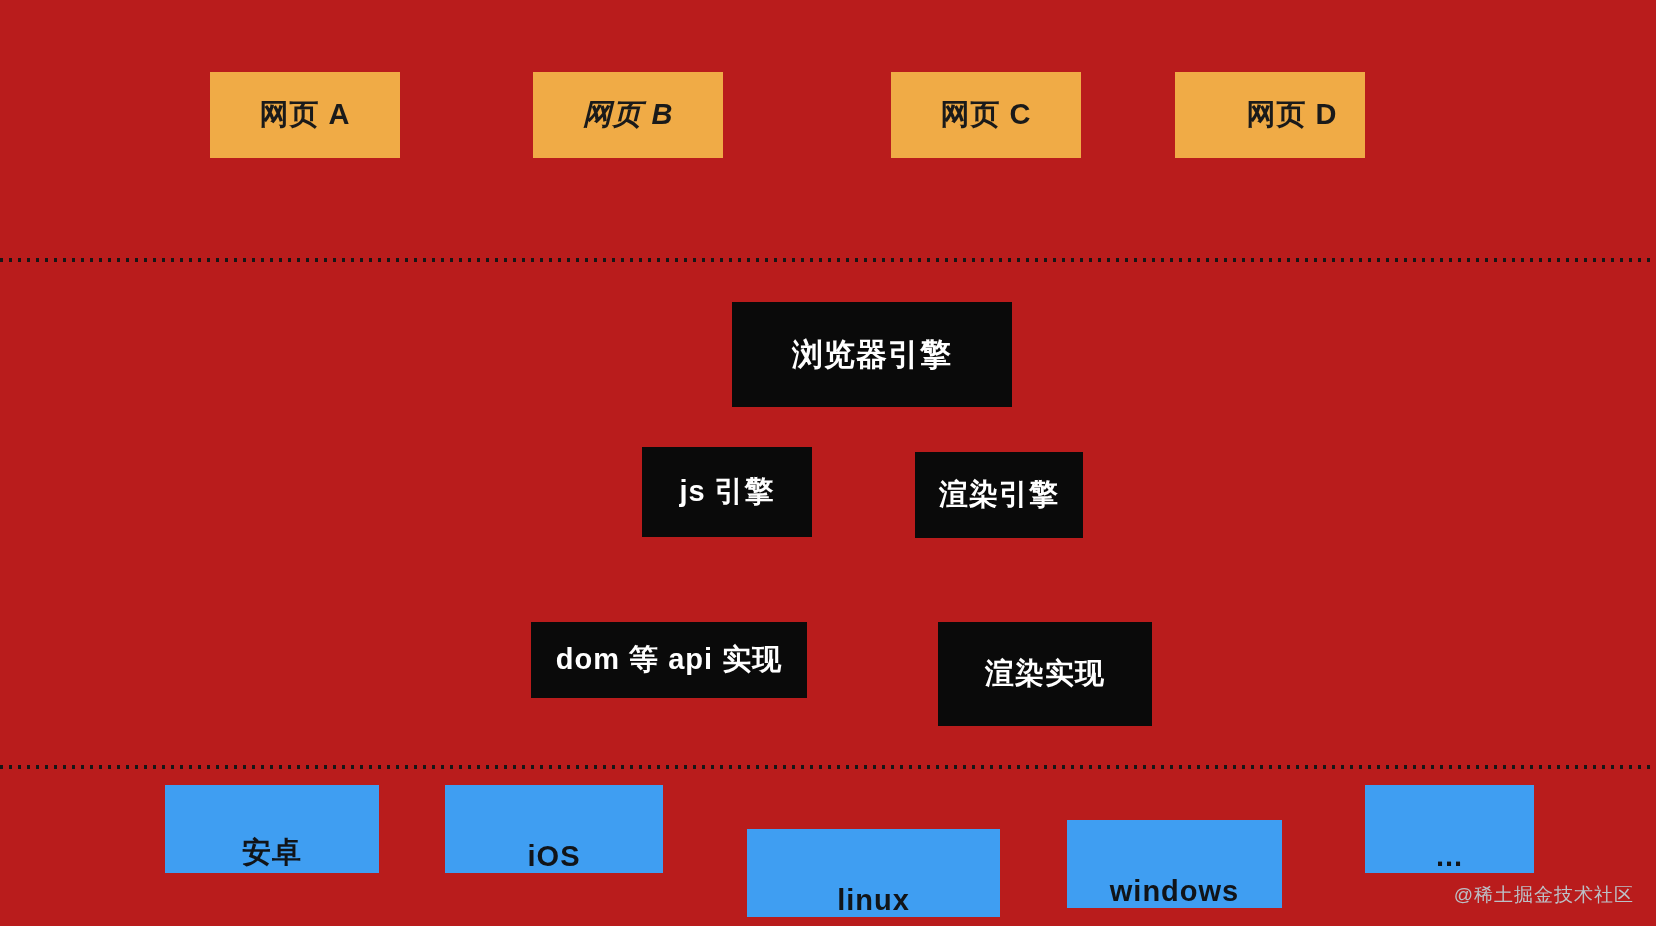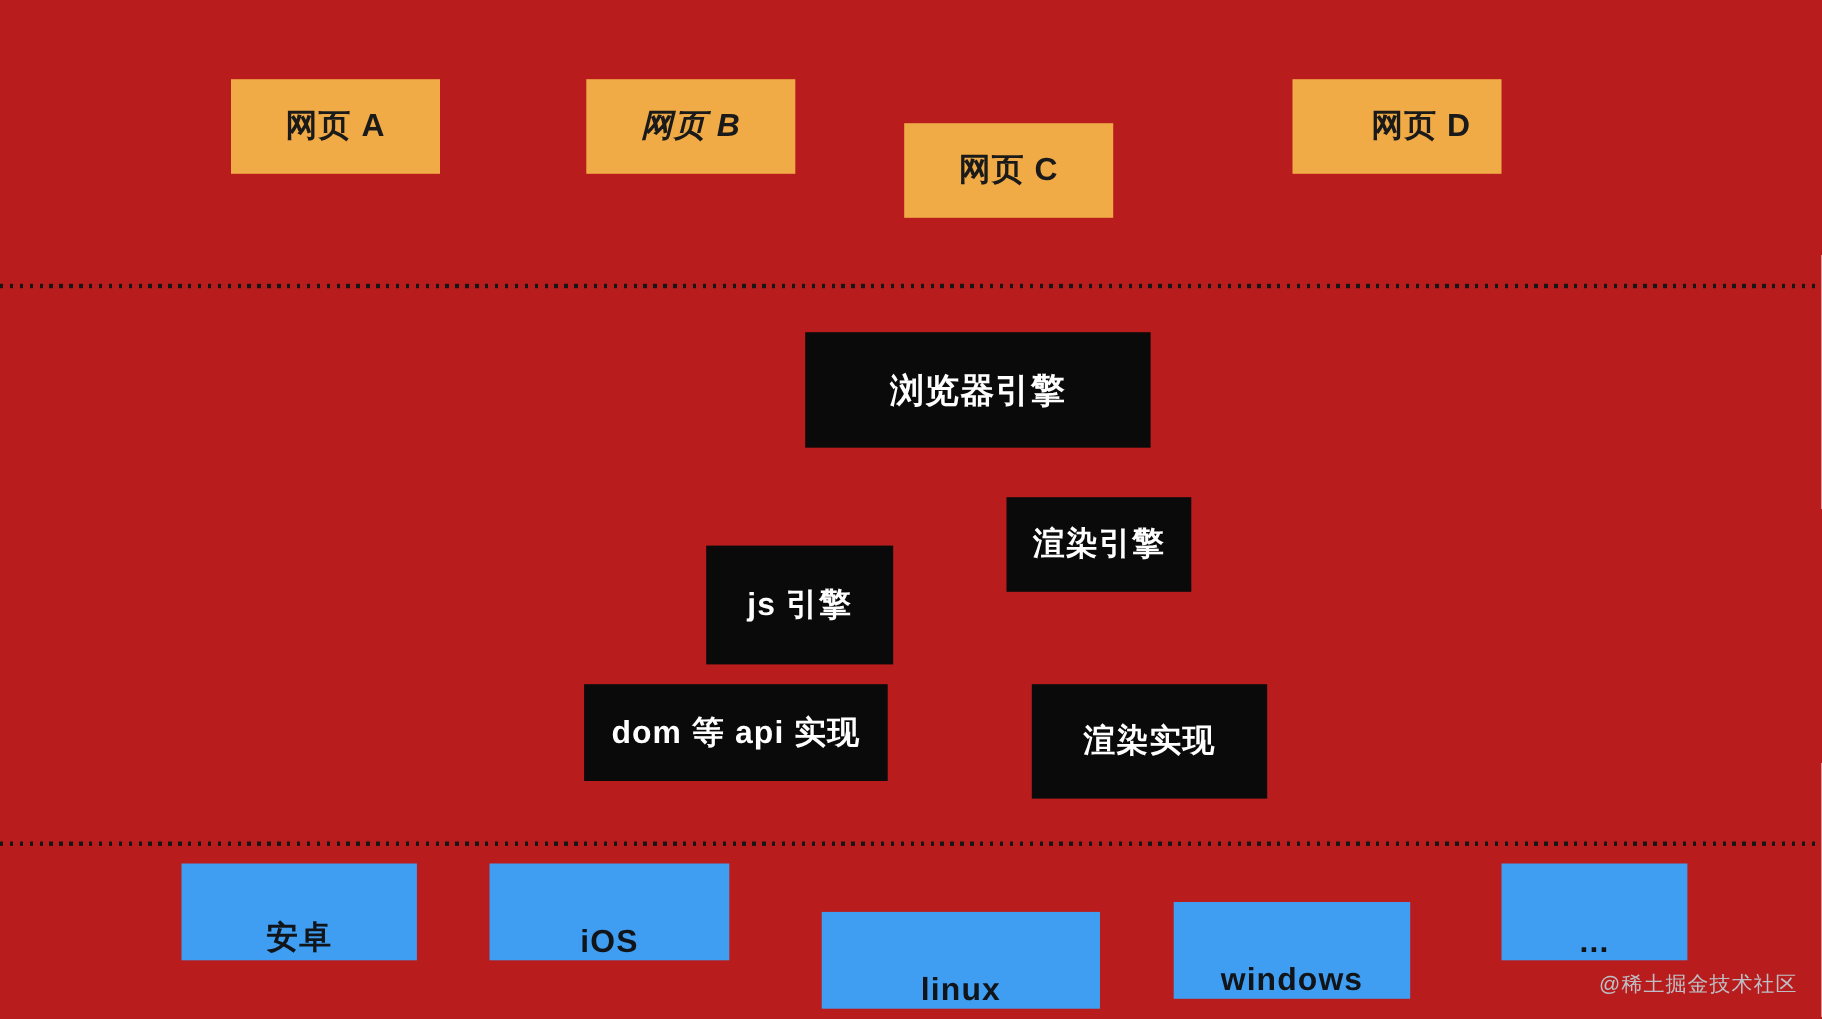--- a/index.html
+++ b/index.html
@@ -62,41 +62,41 @@
 <body>
 
 <div class="canvas">
 
   <div class="box webpage-box" style="left:210px;">
     <span>网页 A</span>
   </div>
   <div class="box webpage-box" style="left:533px;font-style:italic;">
     <span>网页 B</span>
   </div>
-  <div class="box webpage-box" style="left:822px;margin-top:40px;">
+  <div class="box webpage-box" style="left:891px;">
     <span>网页 C</span>
   </div>
   <div class="box webpage-box" style="left:1175px;padding-left:44px;">
     <span>网页 D</span>
   </div>
 
   <div class="separator" style="top:258px;"></div>
 
-  <div class="box engine-box" style="left:732px;top:302px;width:314px;height:105px;font-size:31px;">
+  <div class="box engine-box" style="left:732px;top:302px;width:280px;height:105px;font-size:31px;">
     <span>浏览器引擎</span>
   </div>
 
-  <div class="box engine-box" style="left:642px;top:496px;width:170px;height:108px;text-align:center;">
+  <div class="box engine-box" style="left:642px;top:447px;width:170px;height:90px;text-align:center;">
     <span>js 引擎</span>
   </div>
   <div class="box engine-box" style="left:915px;top:452px;width:168px;height:86px;">
     <span>渲染引擎</span>
   </div>
 
-  <div class="box engine-box" style="left:531px;top:622px;width:276px;height:88px;">
+  <div class="box engine-box" style="left:531px;top:622px;width:276px;height:76px;">
     <span>dom 等 api 实现</span>
   </div>
   <div class="box engine-box" style="left:938px;top:622px;width:214px;height:104px;text-align:center;">
     <span>渲染实现</span>
   </div>
 
   <div class="separator" style="top:765px;"></div>
 
   <div class="box platform-box" style="left:165px;width:214px;">
     <span>安卓</span>

